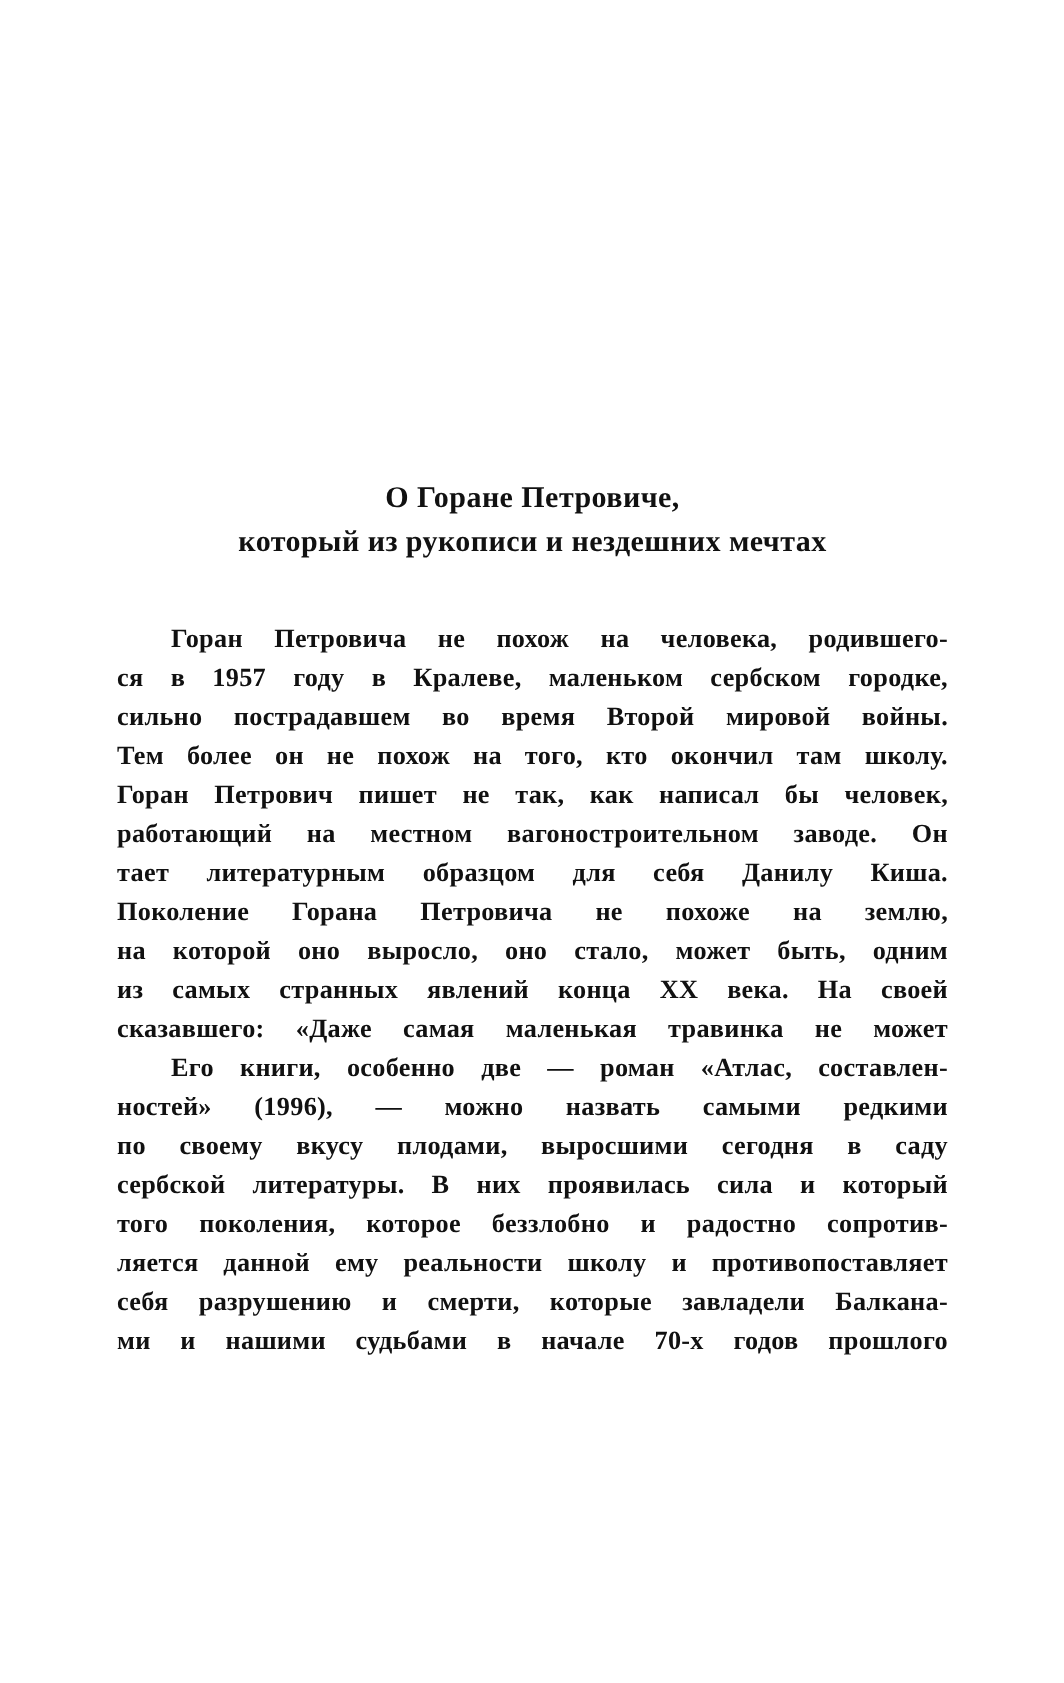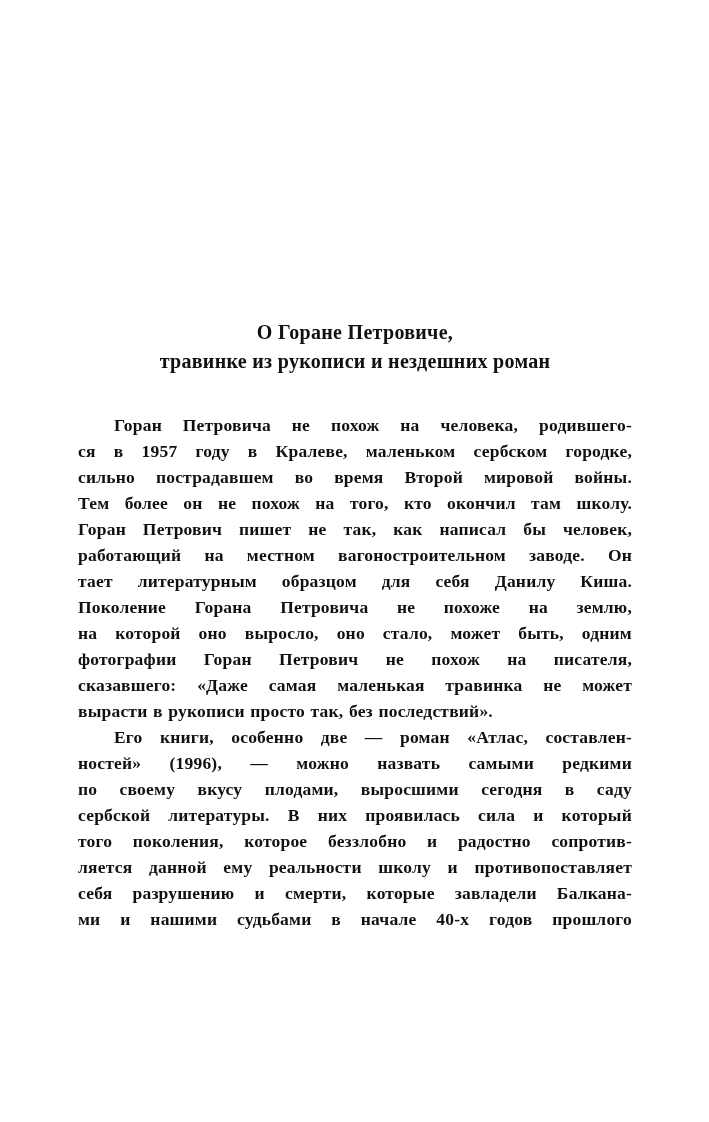--- a/index.html
+++ b/index.html
@@ -53,42 +53,41 @@
     text-align-last: left;
   }
 </style>
 </head>
 <body>
 
 <div class="page">
   <div class="content">
     <div class="title">
       <div class="title-line">О Горане Петровиче,</div>
-      <div class="title-line">травинке из рукописи и нездешних роман</div>
+      <div class="title-line">который из рукописи и нездешних мечтах</div>
     </div>
     <div id="text-block">
         <div class="paragraph">
           <div class="line first">Горан Петровича не похож на человека, родившего-</div>
           <div class="line">ся в 1957 году в Кралеве, маленьком сербском городке,</div>
           <div class="line">сильно пострадавшем во время Второй мировой войны.</div>
           <div class="line">Тем более он не похож на того, кто окончил там школу.</div>
           <div class="line">Горан Петрович пишет не так, как написал бы человек,</div>
           <div class="line">работающий на местном вагоностроительном заводе. Он</div>
           <div class="line">тает литературным образцом для себя Данилу Киша.</div>
           <div class="line">Поколение Горана Петровича не похоже на землю,</div>
           <div class="line">на которой оно выросло, оно стало, может быть, одним</div>
-          <div class="line">фотографии Горан Петрович не похож на писателя,</div>
+          <div class="line">из самых странных явлений конца XX века. На своей</div>
           <div class="line">сказавшего: «Даже самая маленькая травинка не может</div>
-          <div class="line short-last">вырасти в рукописи просто так, без последствий».</div>
         </div>
         <div class="paragraph">
           <div class="line first">Его книги, особенно две — роман «Атлас, составлен-</div>
           <div class="line">ностей» (1996), — можно назвать самыми редкими</div>
           <div class="line">по своему вкусу плодами, выросшими сегодня в саду</div>
           <div class="line">сербской литературы. В них проявилась сила и который</div>
           <div class="line">того поколения, которое беззлобно и радостно сопротив-</div>
           <div class="line">ляется данной ему реальности школу и противопоставляет</div>
           <div class="line">себя разрушению и смерти, которые завладели Балкана-</div>
-          <div class="line">ми и нашими судьбами в начале 40-х годов прошлого</div>
+          <div class="line">ми и нашими судьбами в начале 70-х годов прошлого</div>
         </div>
       </div>
   </div>
 </div>
 
 </body></html>

